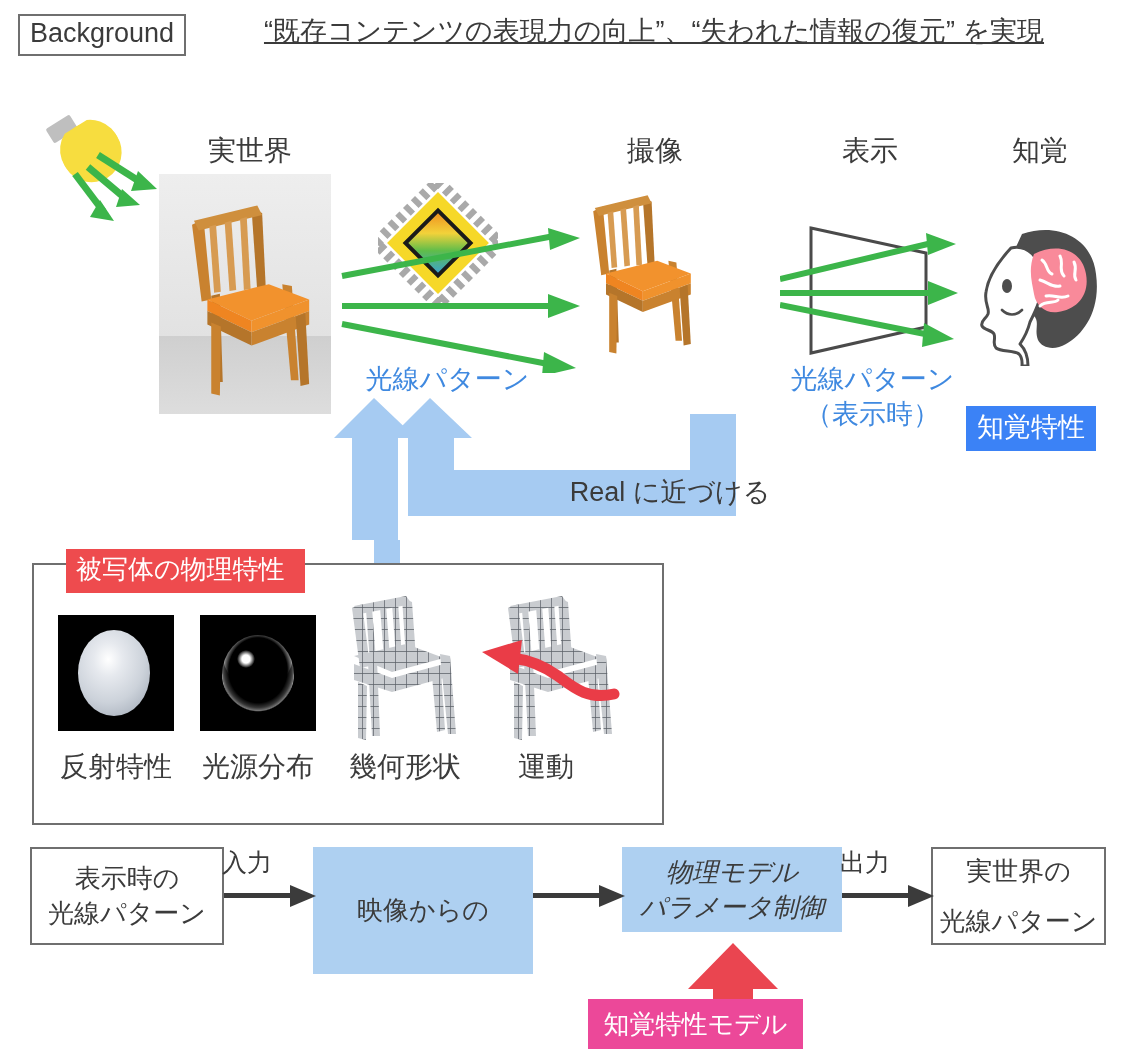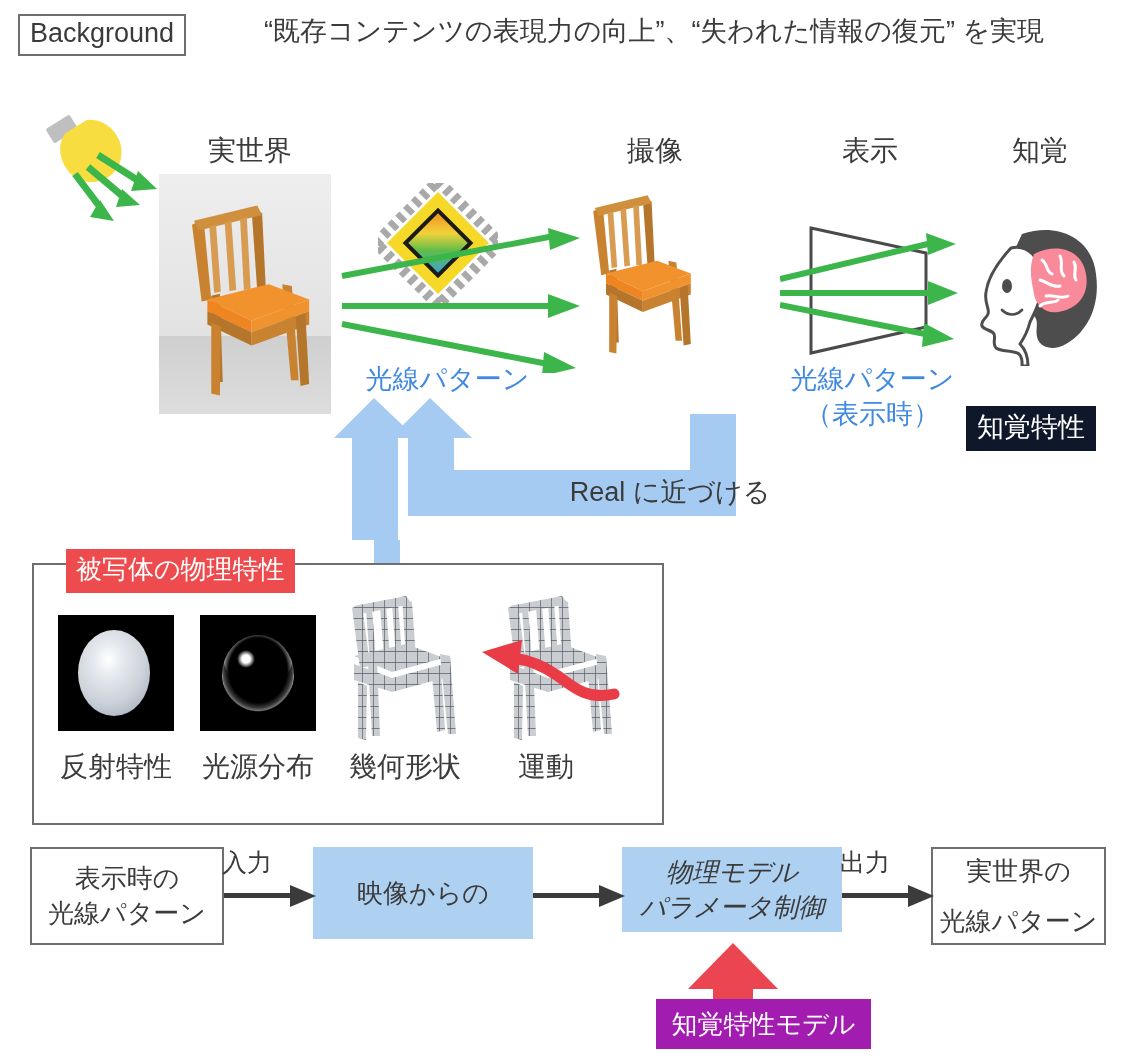--- a/index.html
+++ b/index.html
@@ -33,21 +33,21 @@
   #headline-block {
     left: 212px; top: 12px; width: 920px;
   }
   .headline-line {
     font-size: 27px;
     line-height: 1.45;
     color: #3b3b3b;
     white-space: nowrap;
   }
   #headline-1 { text-align: left; }
-  #headline-2 { text-align: center; padding-right: 36px; }
+  #headline-2 { text-align: center; padding-right: 36px; text-decoration: underline; }
 
   
   .stage-label {
     font-size: 28px;
     color: #3b3b3b;
     text-align: center;
     white-space: nowrap;
   }
   #label-real    { left: 155px; top: 132px; width: 190px; }
   #label-capture { left: 560px; top: 132px; width: 190px; }
@@ -85,21 +85,21 @@
     text-align: center;
     white-space: nowrap;
     line-height: 1.3;
   }
   #raypattern-capture { left: 330px; top: 362px; width: 235px; }
   #raypattern-display { left: 760px; top: 362px; width: 225px; }
 
   
   #percept-badge {
     left: 966px; top: 406px;
-    background: #0f172a;
+    background: #3b82f6;
     color: #ffffff;
     font-size: 27px;
     padding: 3px 11px 6px 11px;
     white-space: nowrap;
   }
 
   
   #blue-arrows { left: 330px; top: 398px; width: 560px; height: 165px; }
   #real-chikazukeru {
     left: 520px; top: 474px; width: 300px;
@@ -115,21 +115,21 @@
   
   #physprops-panel {
     left: 32px; top: 563px; width: 628px; height: 258px;
     border: 2px solid #6f6f6f;
     background: #ffffff;
   }
   #physprops-tag {
     left: 66px; top: 549px;
     background: #ee4b4e; color: #fff;
     font-size: 26px;
-    padding: 3px 10px 6px 10px;
+    padding: 3px 20px 6px 10px;
     white-space: nowrap;
   }
   .prop-thumb { position: absolute; top: 615px; width: 116px; height: 116px; }
   #prop-reflect-img { left: 58px; }
   #prop-light-img   { left: 200px; }
   #prop-geom-img    { left: 340px; width: 130px; height: 145px; top: 596px; }
   #prop-motion-img  { left: 470px; width: 150px; height: 145px; top: 596px; }
   .prop-caption {
     position: absolute; top: 748px;
     font-size: 28px; color: #3b3b3b; text-align: center; white-space: nowrap;
@@ -149,40 +149,40 @@
     display: flex;
     flex-direction: column;
     justify-content: center;
     align-items: center;
     color: #3b3b3b;
     white-space: nowrap;
   }
   .flow-box.plain { border: 2px solid #6f6f6f; background: #ffffff; }
   .flow-box.blue  { background: #aed0f1; }
   #flow-box-1 { left: 30px;  top: 847px; width: 194px; height: 98px; text-align: center; }
-  #flow-box-2 { left: 313px; top: 847px; width: 220px; height: 92px; }
+  #flow-box-2 { left: 313px; top: 847px; width: 220px; height: 127px; }
   #flow-box-3 { left: 622px; top: 847px; width: 220px; height: 85px; font-style: italic; }
   #flow-box-4 { left: 931px; top: 847px; width: 175px; height: 98px; gap: 15px; }
 
   .flow-arrow { position: absolute; height: 30px; top: 881px; }
   #flow-arrow-1 { left: 224px; width: 92px; }
   #flow-arrow-2 { left: 533px; width: 92px; }
   #flow-arrow-3 { left: 842px; width: 92px; }
 
   .flow-arrow-label {
     position: absolute; top: 846px;
     font-size: 25px; color: #3b3b3b; text-align: left; white-space: nowrap;
   }
   #flow-label-1 { left: 222px; width: 96px; }
   #flow-label-3 { left: 840px; width: 96px; }
 
   #red-up-arrow { left: 682px; top: 943px; width: 102px; height: 62px; }
   #percept-model-box {
-    left: 656px; top: 999px; width: 215px; height: 50px;
-    background: #a21caf; color: #ffffff;
+    left: 588px; top: 999px; width: 215px; height: 50px;
+    background: #ec4899; color: #ffffff;
     font-size: 26px;
     display: flex; align-items: center; justify-content: center;
     white-space: nowrap;
   }
 </style>
 </head>
 <body>
 
 <div class="abs" id="header-row">
   <div class="abs" id="background-tag">Background</div>

